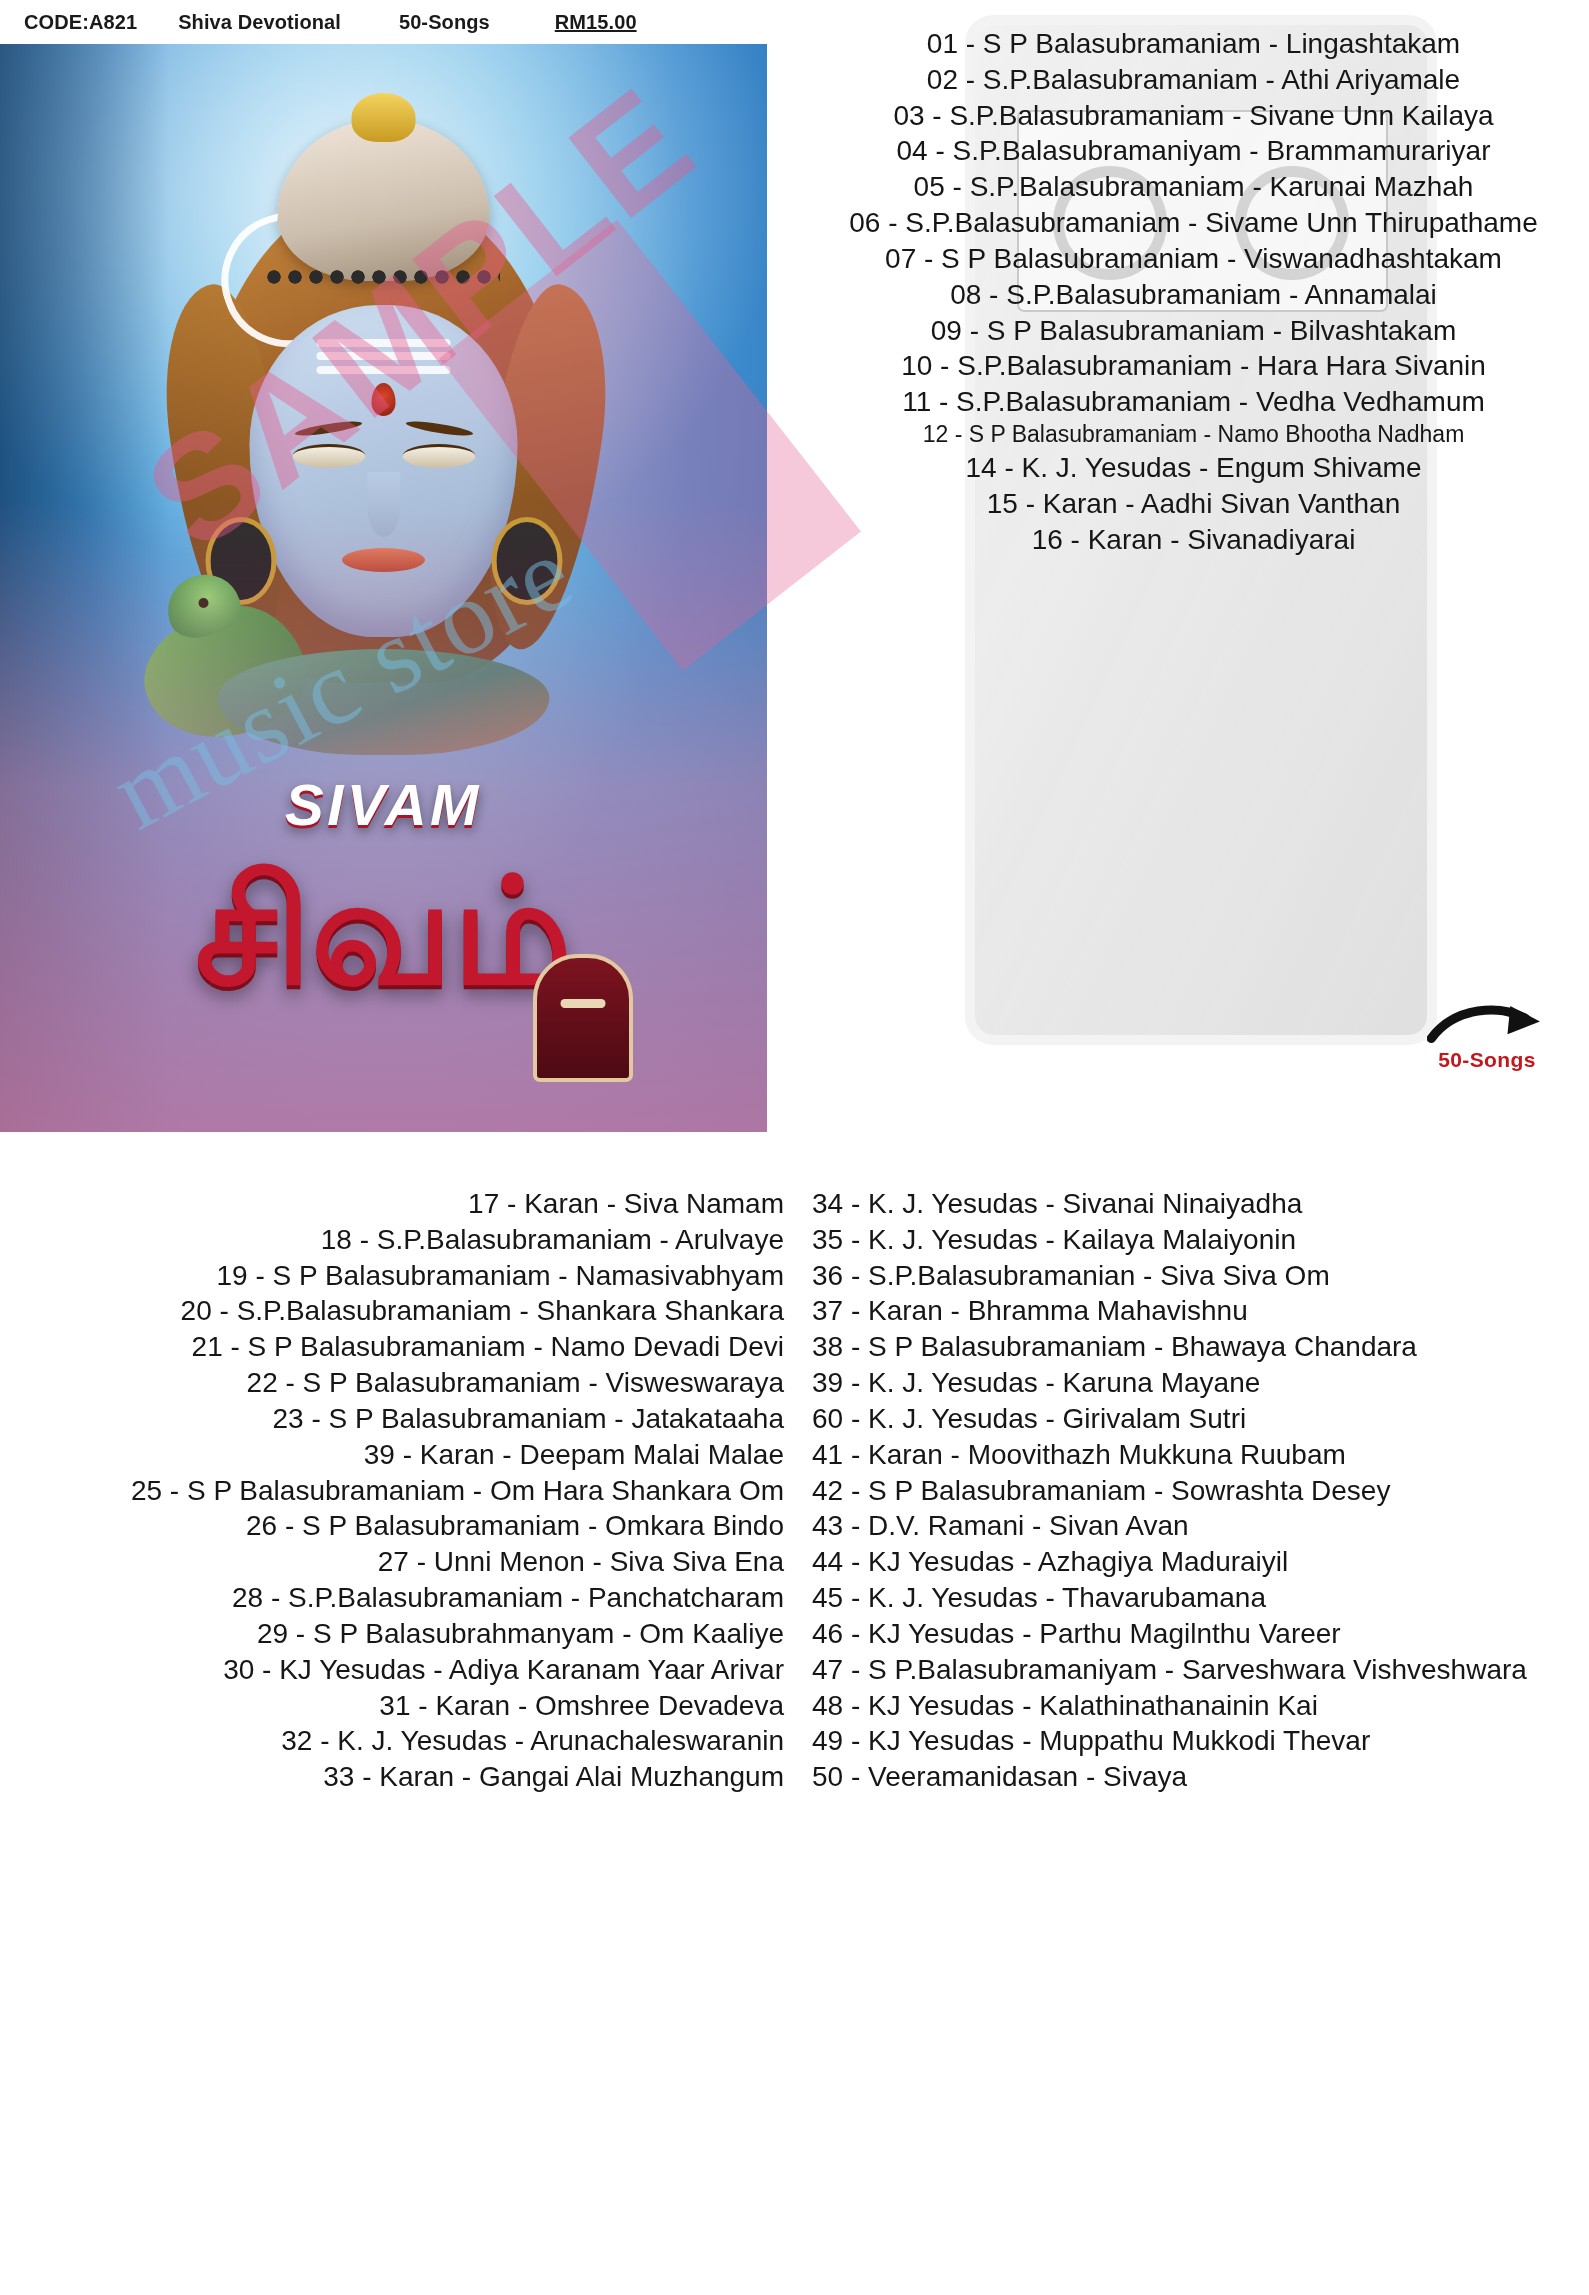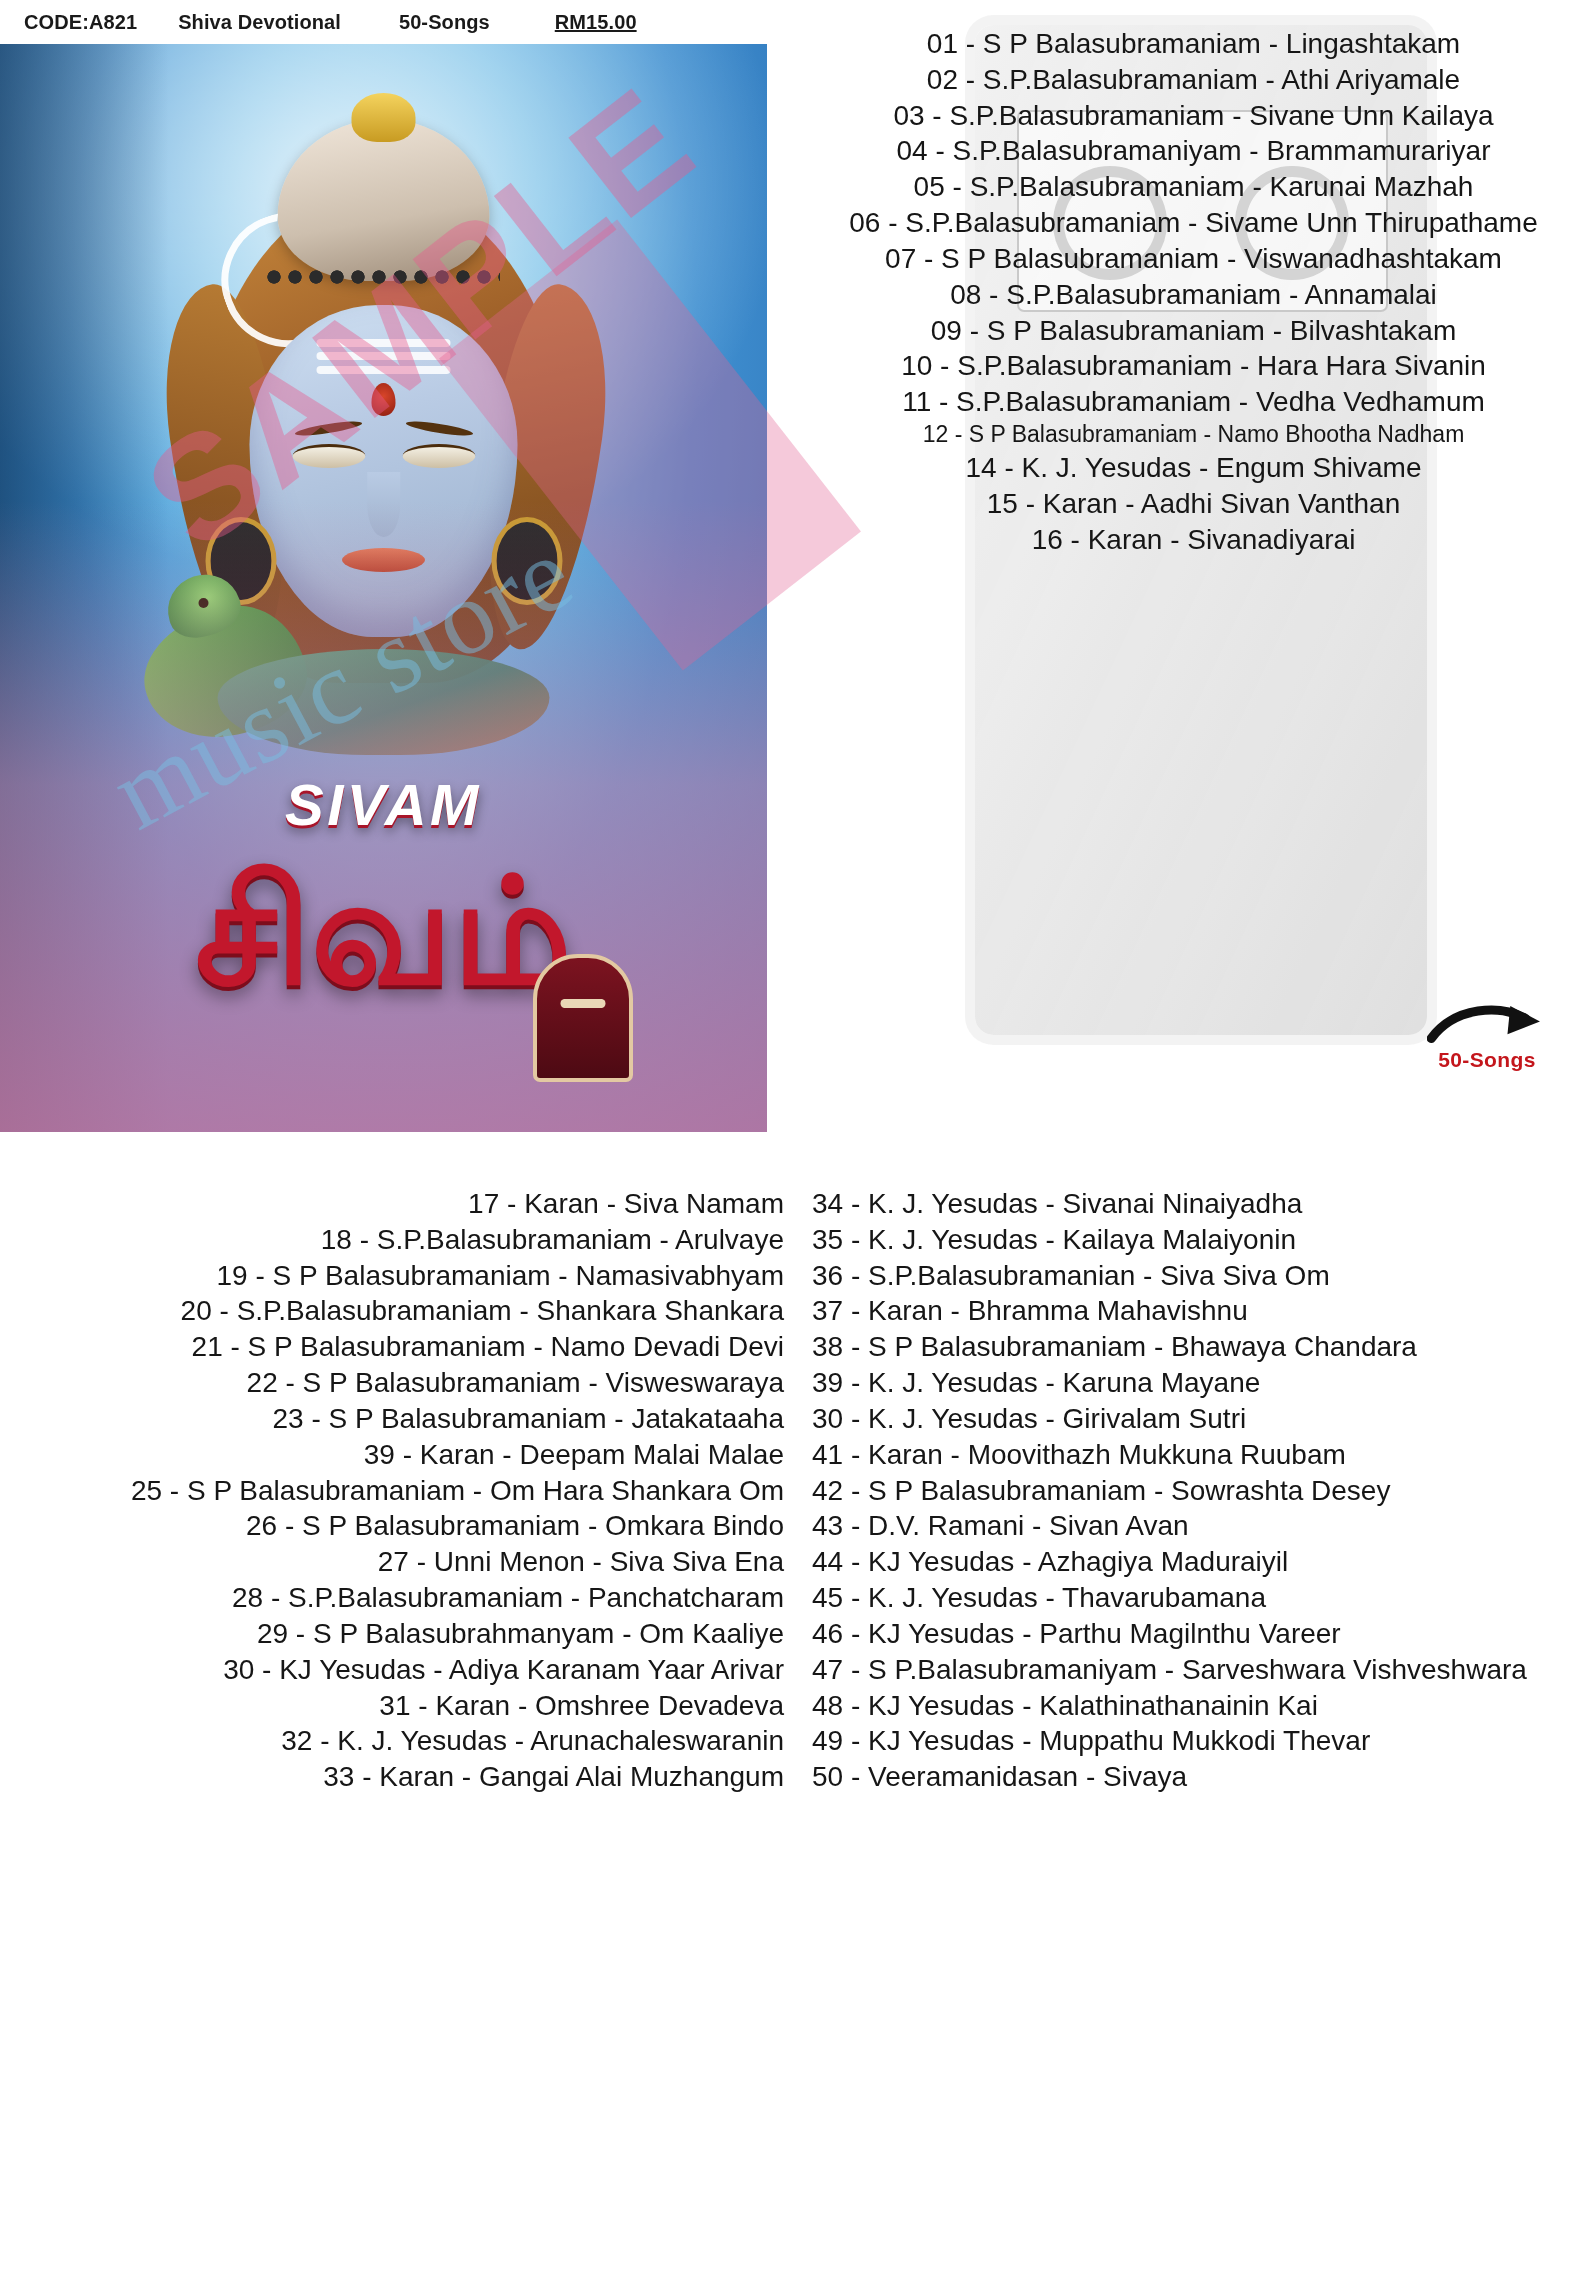--- a/index.html
+++ b/index.html
@@ -523,21 +523,21 @@
   <div class="track">33 - Karan - Gangai Alai Muzhangum</div>
 </div>
 
 <div class="bottom-right">
   <div class="track">34 - K. J. Yesudas - Sivanai Ninaiyadha</div>
   <div class="track">35 - K. J. Yesudas - Kailaya Malaiyonin</div>
   <div class="track">36 - S.P.Balasubramanian - Siva Siva Om</div>
   <div class="track">37 - Karan - Bhramma Mahavishnu</div>
   <div class="track">38 - S P Balasubramaniam - Bhawaya Chandara</div>
   <div class="track">39 - K. J. Yesudas - Karuna Mayane</div>
-  <div class="track">30 - K. J. Yesudas - Girivalam Sutri</div>
+  <div class="track">60 - K. J. Yesudas - Girivalam Sutri</div>
   <div class="track">41 - Karan - Moovithazh Mukkuna Ruubam</div>
   <div class="track">42 - S P Balasubramaniam - Sowrashta Desey</div>
   <div class="track">43 - D.V. Ramani - Sivan Avan</div>
   <div class="track">44 - KJ Yesudas - Azhagiya Maduraiyil</div>
   <div class="track">45 - K. J. Yesudas - Thavarubamana</div>
   <div class="track">46 - KJ Yesudas - Parthu Magilnthu Vareer</div>
   <div class="track">47 - S P.Balasubramaniyam - Sarveshwara Vishveshwara</div>
   <div class="track">48 - KJ Yesudas - Kalathinathanainin Kai</div>
   <div class="track">49 - KJ Yesudas - Muppathu Mukkodi Thevar</div>
   <div class="track">50 - Veeramanidasan - Sivaya</div>

